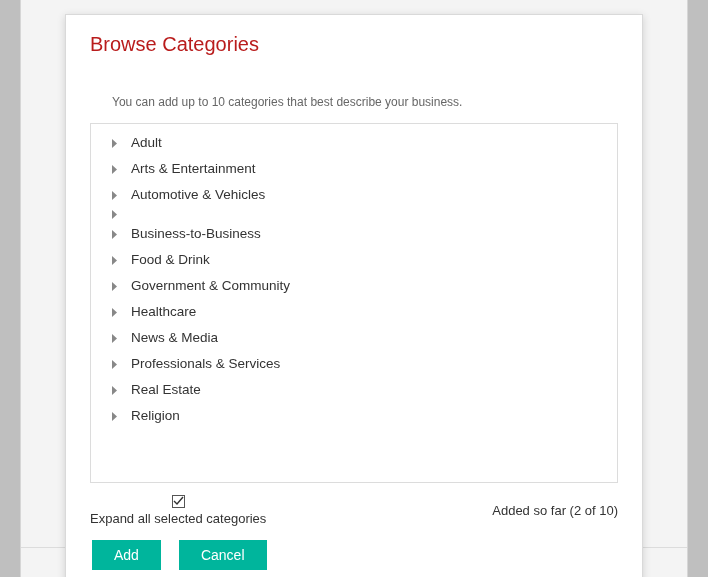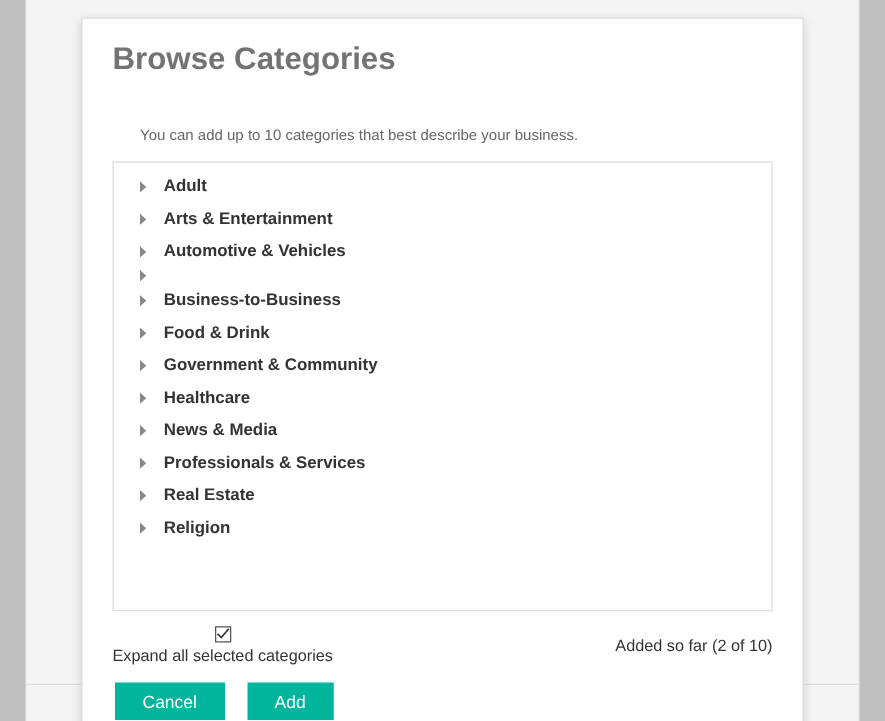--- a/index.html
+++ b/index.html
@@ -40,39 +40,38 @@
       position: absolute;
       left: 65px;
       top: 14px;
       width: 578px;
       background: #fff;
       border: 1px solid #d9d9d9;
       box-shadow: 0 2px 8px rgba(0,0,0,.15);
       padding: 18px 24px 18px 24px;
     }
     .modal-title {
-      font-size: 25px;
-      font-weight: 700;
-      color: #737373;
+      font-size: 20px;
+      font-weight: 400;
+      color: #b91c1c;
       margin-bottom: 6px;
     }
     .modal-subtitle {
       font-size: 12px;
       color: #666;
       margin-left: 22px;
       margin-bottom: 14px;
       margin-top: 39px;
     }
     .listbox {
       border: 1px solid #dcdcdc;
       height: 360px;
       overflow-y: scroll;
       padding: 6px 0;
       margin-bottom: 12px;
-      font-weight: bold;
     }
     .cat-item {
       display: flex;
       align-items: center;
       padding: 2px 10px 2px 18px;
       font-size: 13.5px;
       color: #333;
       line-height: 22px;
       cursor: pointer;
     }
@@ -244,16 +243,16 @@
         <svg width="11" height="11" viewBox="0 0 11 11">
           <path d="M1 5 L4 8 L10 1" stroke="#333" stroke-width="1.4" fill="none"></path>
         </svg>
       </span>
       <span>Expand all selected categories</span>
     </label>
     <span>Added so far (2 of 10)</span>
   </div>
 
   <div class="btn-row">
+    <button class="btn">Add</button>
     <button class="btn">Cancel</button>
-    <button class="btn">Add</button>
   </div>
 </div>
 
 </body></html>

